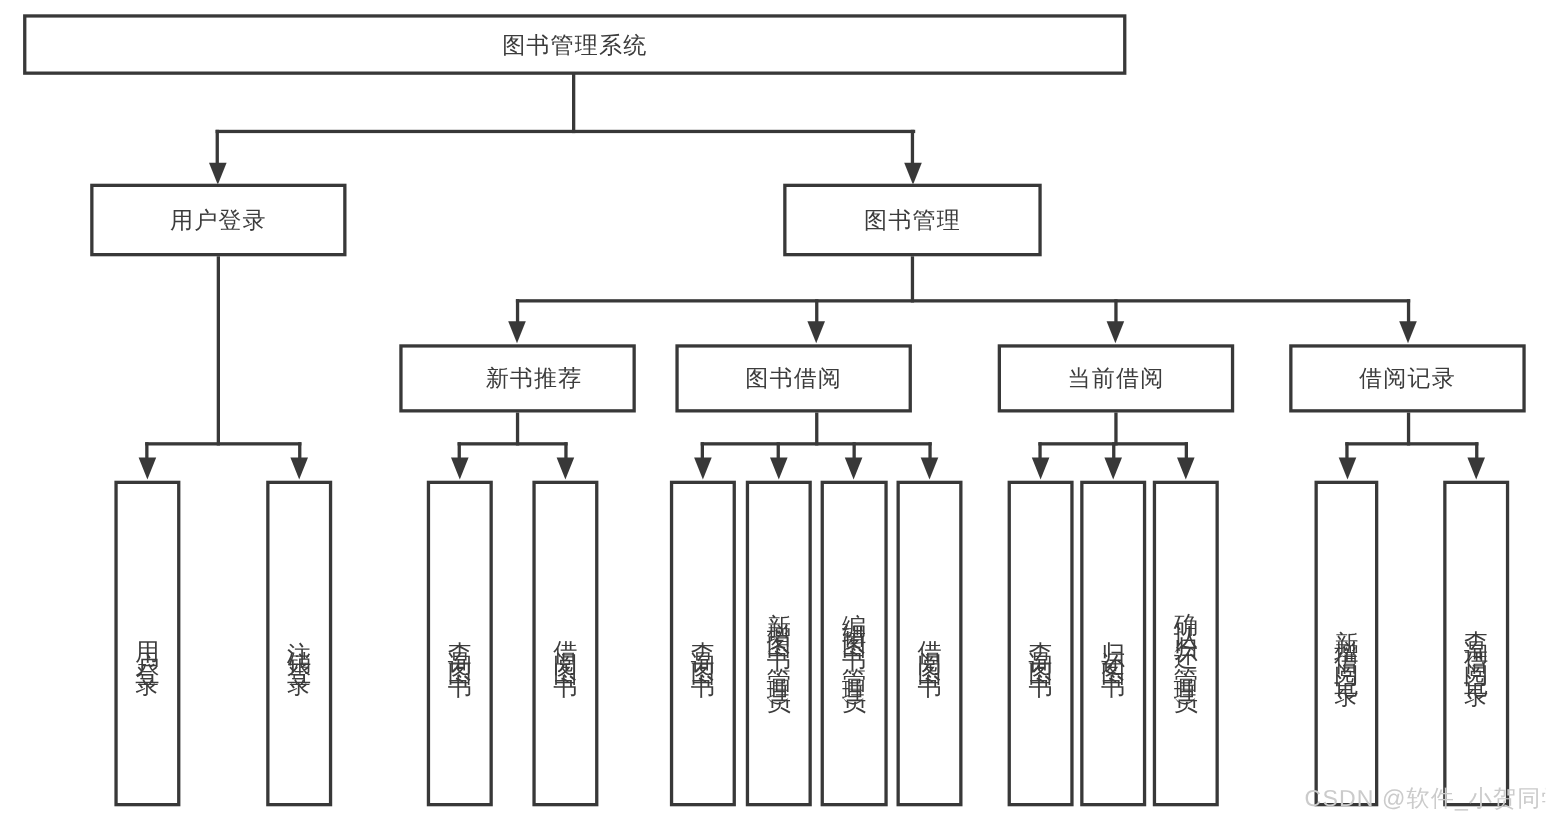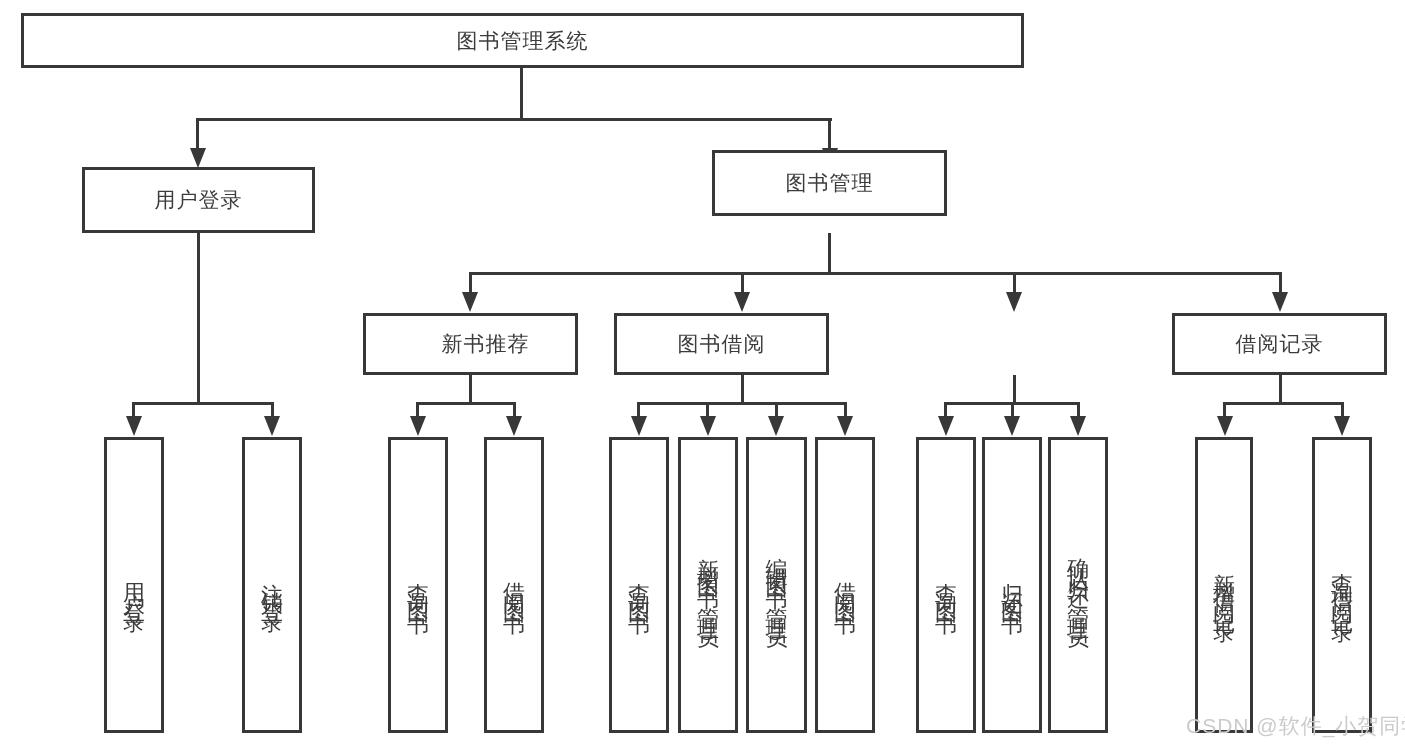--- a/index.html
+++ b/index.html
@@ -41,21 +41,21 @@
   <div class="line" style="left:520px;top:66px;width:3px;height:55px;"></div>
   <div class="line" style="left:196px;top:118px;width:636px;height:3px;"></div>
   <div class="line" style="left:196px;top:118px;width:3px;height:33px;"></div>
   <div class="arrowhead" style="left:190px;top:148px;"></div>
   <div class="line" style="left:828px;top:118px;width:3px;height:33px;"></div>
   <div class="arrowhead" style="left:822px;top:148px;"></div>
 
   <div class="node h" style="left:82px;top:167px;width:233px;height:66px;">
     <span>用户登录</span>
   </div>
-  <div class="node h" style="left:712px;top:150px;width:235px;height:66px;">
+  <div class="node h" style="left:712px;top:167px;width:235px;height:66px;">
     <span>图书管理</span>
   </div>
 
   <div class="line" style="left:197px;top:233px;width:3px;height:172px;"></div>
   <div class="line" style="left:132px;top:402px;width:142px;height:3px;"></div>
   <div class="line" style="left:132px;top:402px;width:3px;height:16px;"></div>
   <div class="arrowhead" style="left:126px;top:416px;"></div>
   <div class="line" style="left:271px;top:402px;width:3px;height:16px;"></div>
   <div class="arrowhead" style="left:264px;top:416px;"></div>
 
@@ -68,20 +68,23 @@
   <div class="line" style="left:1013px;top:272px;width:3px;height:22px;"></div>
   <div class="arrowhead" style="left:1006px;top:292px;"></div>
   <div class="line" style="left:1279px;top:272px;width:3px;height:22px;"></div>
   <div class="arrowhead" style="left:1272px;top:292px;"></div>
 
   <div class="node h" style="left:363px;top:313px;width:215px;height:62px;padding-left:30px;">
     <span>新书推荐</span>
   </div>
   <div class="node h" style="left:614px;top:313px;width:215px;height:62px;">
     <span>图书借阅</span>
+  </div>
+  <div class="node h" style="left:907px;top:313px;width:215px;height:62px;">
+    <span>当前借阅</span>
   </div>
   <div class="node h" style="left:1172px;top:313px;width:215px;height:62px;justify-content:center;">
     <span>借阅记录</span>
   </div>
 
   <div class="line" style="left:469px;top:375px;width:3px;height:30px;"></div>
   <div class="line" style="left:416px;top:402px;width:100px;height:3px;"></div>
   <div class="line" style="left:416px;top:402px;width:3px;height:16px;"></div>
   <div class="arrowhead" style="left:410px;top:416px;"></div>
   <div class="line" style="left:513px;top:402px;width:3px;height:16px;"></div>

